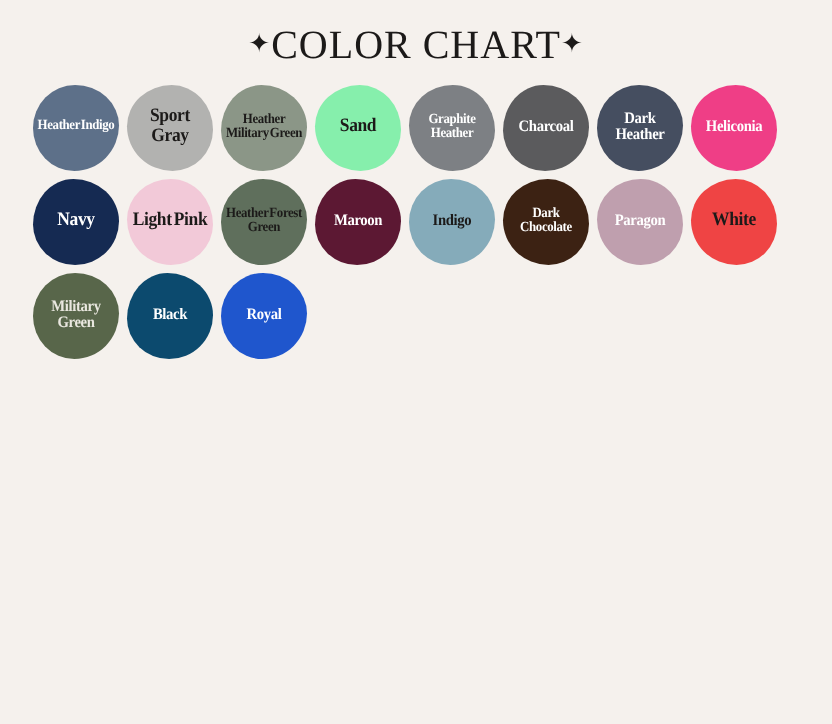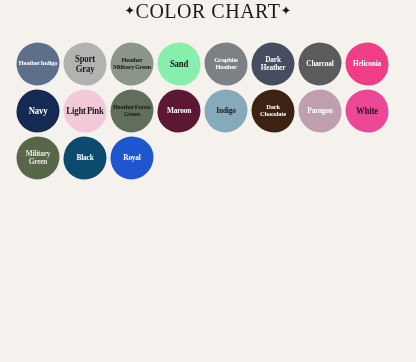--- a/index.html
+++ b/index.html
@@ -19,20 +19,21 @@
     width: 416px;
     height: 362px;
     background: #f5f1ed;
     box-sizing: border-box;
   }
 
   
   .title-wrap {
     width: 100%;
     text-align: center;
+    padding-top: 12px;
     height: 28px;
     box-sizing: border-box;
   }
   .title {
     display: inline-block;
     font-family: "Liberation Serif", "DejaVu Serif", serif;
     font-size: 20px;
     letter-spacing: 0.5px;
     color: #1c1a19;
     white-space: nowrap;
@@ -136,30 +137,30 @@
         <div class="blob" style="background: #86efac;">
           <div class="blob-label sz-l" style="color: rgb(28, 26, 25);">Sand</div>
         </div>
       </div>
       <div class="cell">
         <div class="blob" style="background: rgb(125, 128, 132);">
           <div class="blob-label sz-s" style="color: rgb(255, 255, 255);">Graphite Heather</div>
         </div>
       </div>
       <div class="cell">
+        <div class="blob" style="background: rgb(91, 91, 93);">
+          <div class="blob-label sz-m" style="color: rgb(255, 255, 255);">Charcoal</div>
+        </div>
+      </div>
+      <div class="cell">
         <div class="blob" style="background: rgb(69, 78, 96);">
           <div class="blob-label sz-m" style="color: rgb(255, 255, 255);">Dark Heather</div>
         </div>
       </div>
       <div class="cell">
-        <div class="blob" style="background: rgb(91, 91, 93);">
-          <div class="blob-label sz-m" style="color: rgb(255, 255, 255);">Charcoal</div>
-        </div>
-      </div>
-      <div class="cell">
         <div class="blob" style="background: rgb(239, 62, 134);">
           <div class="blob-label sz-m" style="color: rgb(255, 255, 255);">Heliconia</div>
         </div>
       </div>
       <div class="cell">
         <div class="blob" style="background: rgb(21, 42, 82);">
           <div class="blob-label sz-l" style="color: rgb(255, 255, 255);">Navy</div>
         </div>
       </div>
       <div class="cell">
@@ -186,21 +187,21 @@
         <div class="blob" style="background: rgb(60, 34, 19);">
           <div class="blob-label sz-s" style="color: rgb(255, 255, 255);">Dark Chocolate</div>
         </div>
       </div>
       <div class="cell">
         <div class="blob" style="background: rgb(191, 159, 174); align-items: center;">
           <div class="blob-label sz-m" style="color: rgb(255, 255, 255);">Paragon</div>
         </div>
       </div>
       <div class="cell">
-        <div class="blob" style="background: #ec4899;">
+        <div class="blob" style="background: #ef4444;">
           <div class="blob-label sz-l" style="color: rgb(28, 26, 25);">White</div>
         </div>
       </div>
       <div class="cell">
         <div class="blob" style="background: rgb(88, 102, 74);">
           <div class="blob-label sz-m" style="color: rgb(233, 231, 223);">Military Green</div>
         </div>
       </div>
       <div class="cell">
         <div class="blob" style="background: #0c4a6e;">

